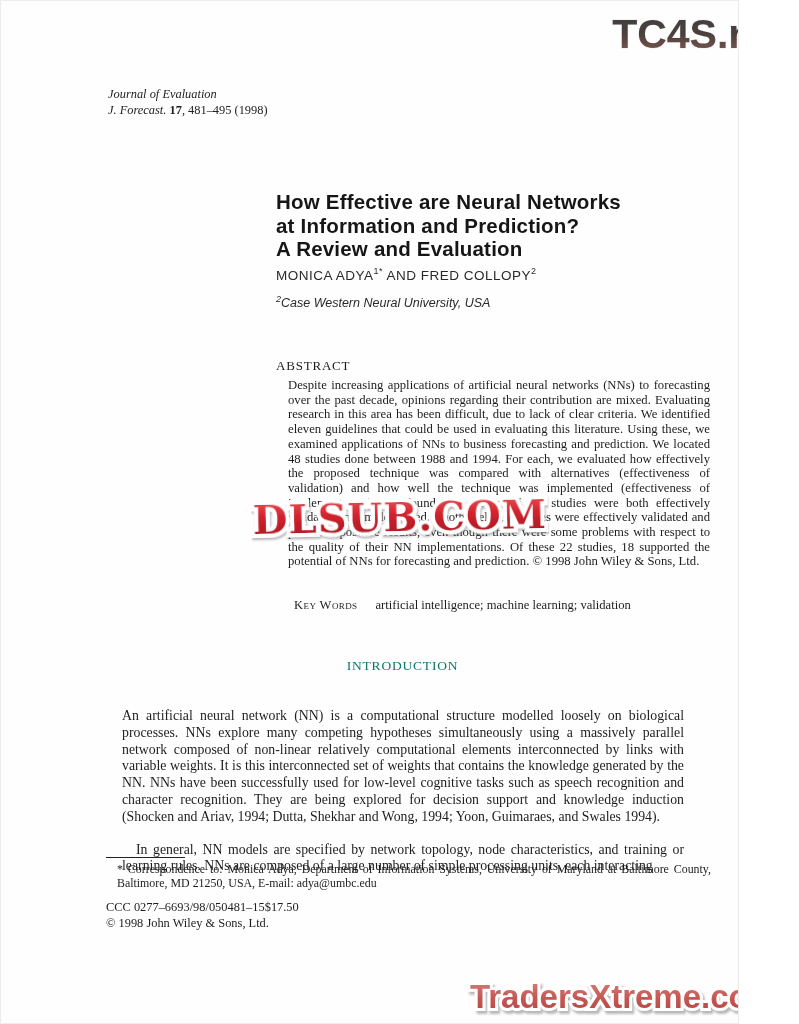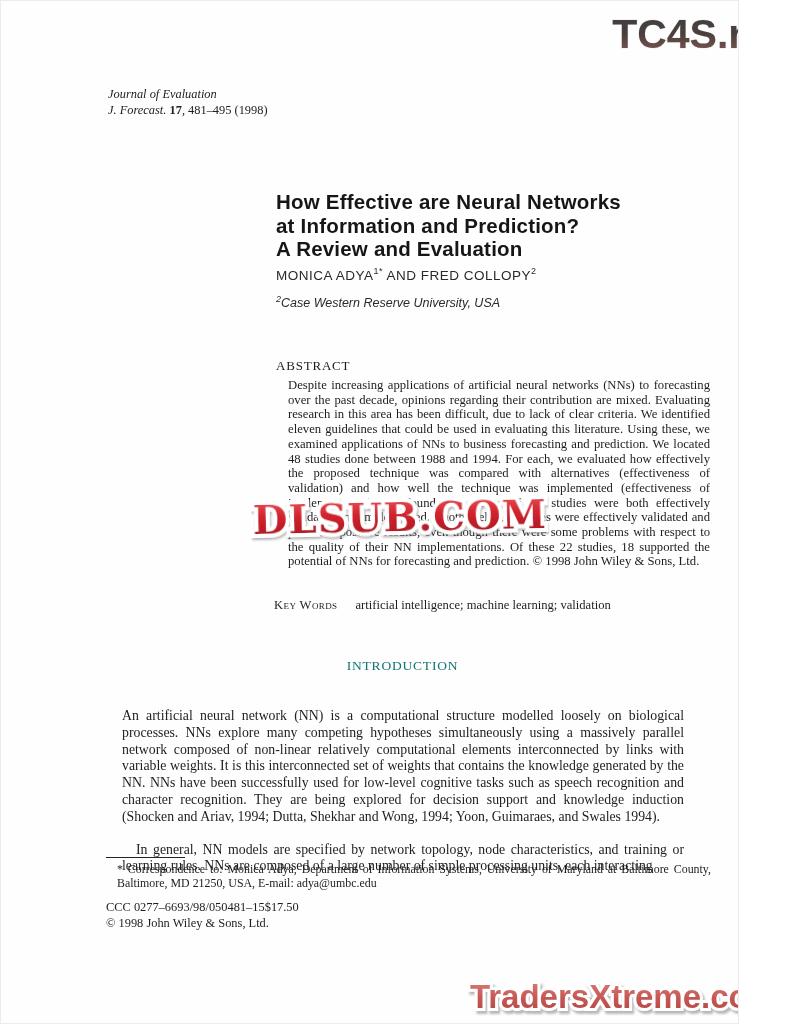--- a/index.html
+++ b/index.html
@@ -31,21 +31,21 @@
 
   
   .affils{left:275px;top:290px;font-family:"Liberation Sans",sans-serif;font-style:italic;
           font-size:12.5px;line-height:16px;color:#2a2a2a;}
   .affils sup{font-size:9px;}
 
   
   .abstract-heading{left:275px;top:357px;font-size:13px;letter-spacing:0.8px;color:#1d1d1d;}
   .abstract-text{left:287px;top:377px;width:422px;font-size:12.7px;line-height:14.7px;
                  text-align:justify;color:#1d1d1d;}
-  .keywords{left:273px;top:597px;font-size:12.6px;color:#1d1d1d;text-align:right;}
+  .keywords{left:293px;top:597px;font-size:12.6px;color:#1d1d1d;text-align:right;}
   .keywords .kw-label{font-variant:small-caps;letter-spacing:0.4px;margin-right:18px;}
 
   
   .section-heading{left:105px;top:657px;width:593px;text-align:center;
                    font-size:13.5px;letter-spacing:0.8px;color:#0f766e;}
   .bodytext{left:105px;top:691px;width:594px;font-size:13.8px;line-height:16.8px;
             text-align:justify;color:#1d1d1d;}
   .bodytext p{margin:16px;}
   .bodytext p.indent{text-indent:14px;}
 
@@ -87,21 +87,21 @@
 
   <div class="abs title">
     <div>How Effective are Neural Networks</div>
     <div>at Information and Prediction?</div>
     <div>A Review and Evaluation</div>
   </div>
 
   <div class="abs authors"><span>MONICA ADYA</span><sup>1</sup><sup>*</sup><span> AND </span><span>FRED COLLOPY</span><sup>2</sup></div>
 
   <div class="abs affils">
-    <div><sup>2</sup><span>Case Western Reserve University, USA</span></div>
+    <div><sup>2</sup><span>Case Western Neural University, USA</span></div>
   </div>
 
   <div class="abs abstract-heading">ABSTRACT</div>
   <div class="abs abstract-text">Despite increasing applications of artificial neural networks (NNs) to forecasting over the past decade, opinions regarding their contribution are mixed. Evaluating research in this area has been difficult, due to lack of clear criteria. We identified eleven guidelines that could be used in evaluating this literature. Using these, we examined applications of NNs to business forecasting and prediction. We located 48 studies done between 1988 and 1994. For each, we evaluated how effectively the proposed technique was compared with alternatives (effectiveness of validation) and how well the technique was implemented (effectiveness of implementation). We found that eleven of the studies were both effectively validated and implemented. Another eleven studies were effectively validated and produced positive results, even though there were some problems with respect to the quality of their NN implementations. Of these 22 studies, 18 supported the potential of NNs for forecasting and prediction. © 1998 John Wiley &amp; Sons, Ltd.</div>
 
   <div class="abs wm-mid">
     <svg width="298" height="58" viewBox="0 0 298 58">
       <defs>
         <linearGradient id="gradDlsub" x1="0" y1="0" x2="0" y2="1">
           <stop offset="0" stop-color="#ef5a60"></stop>

